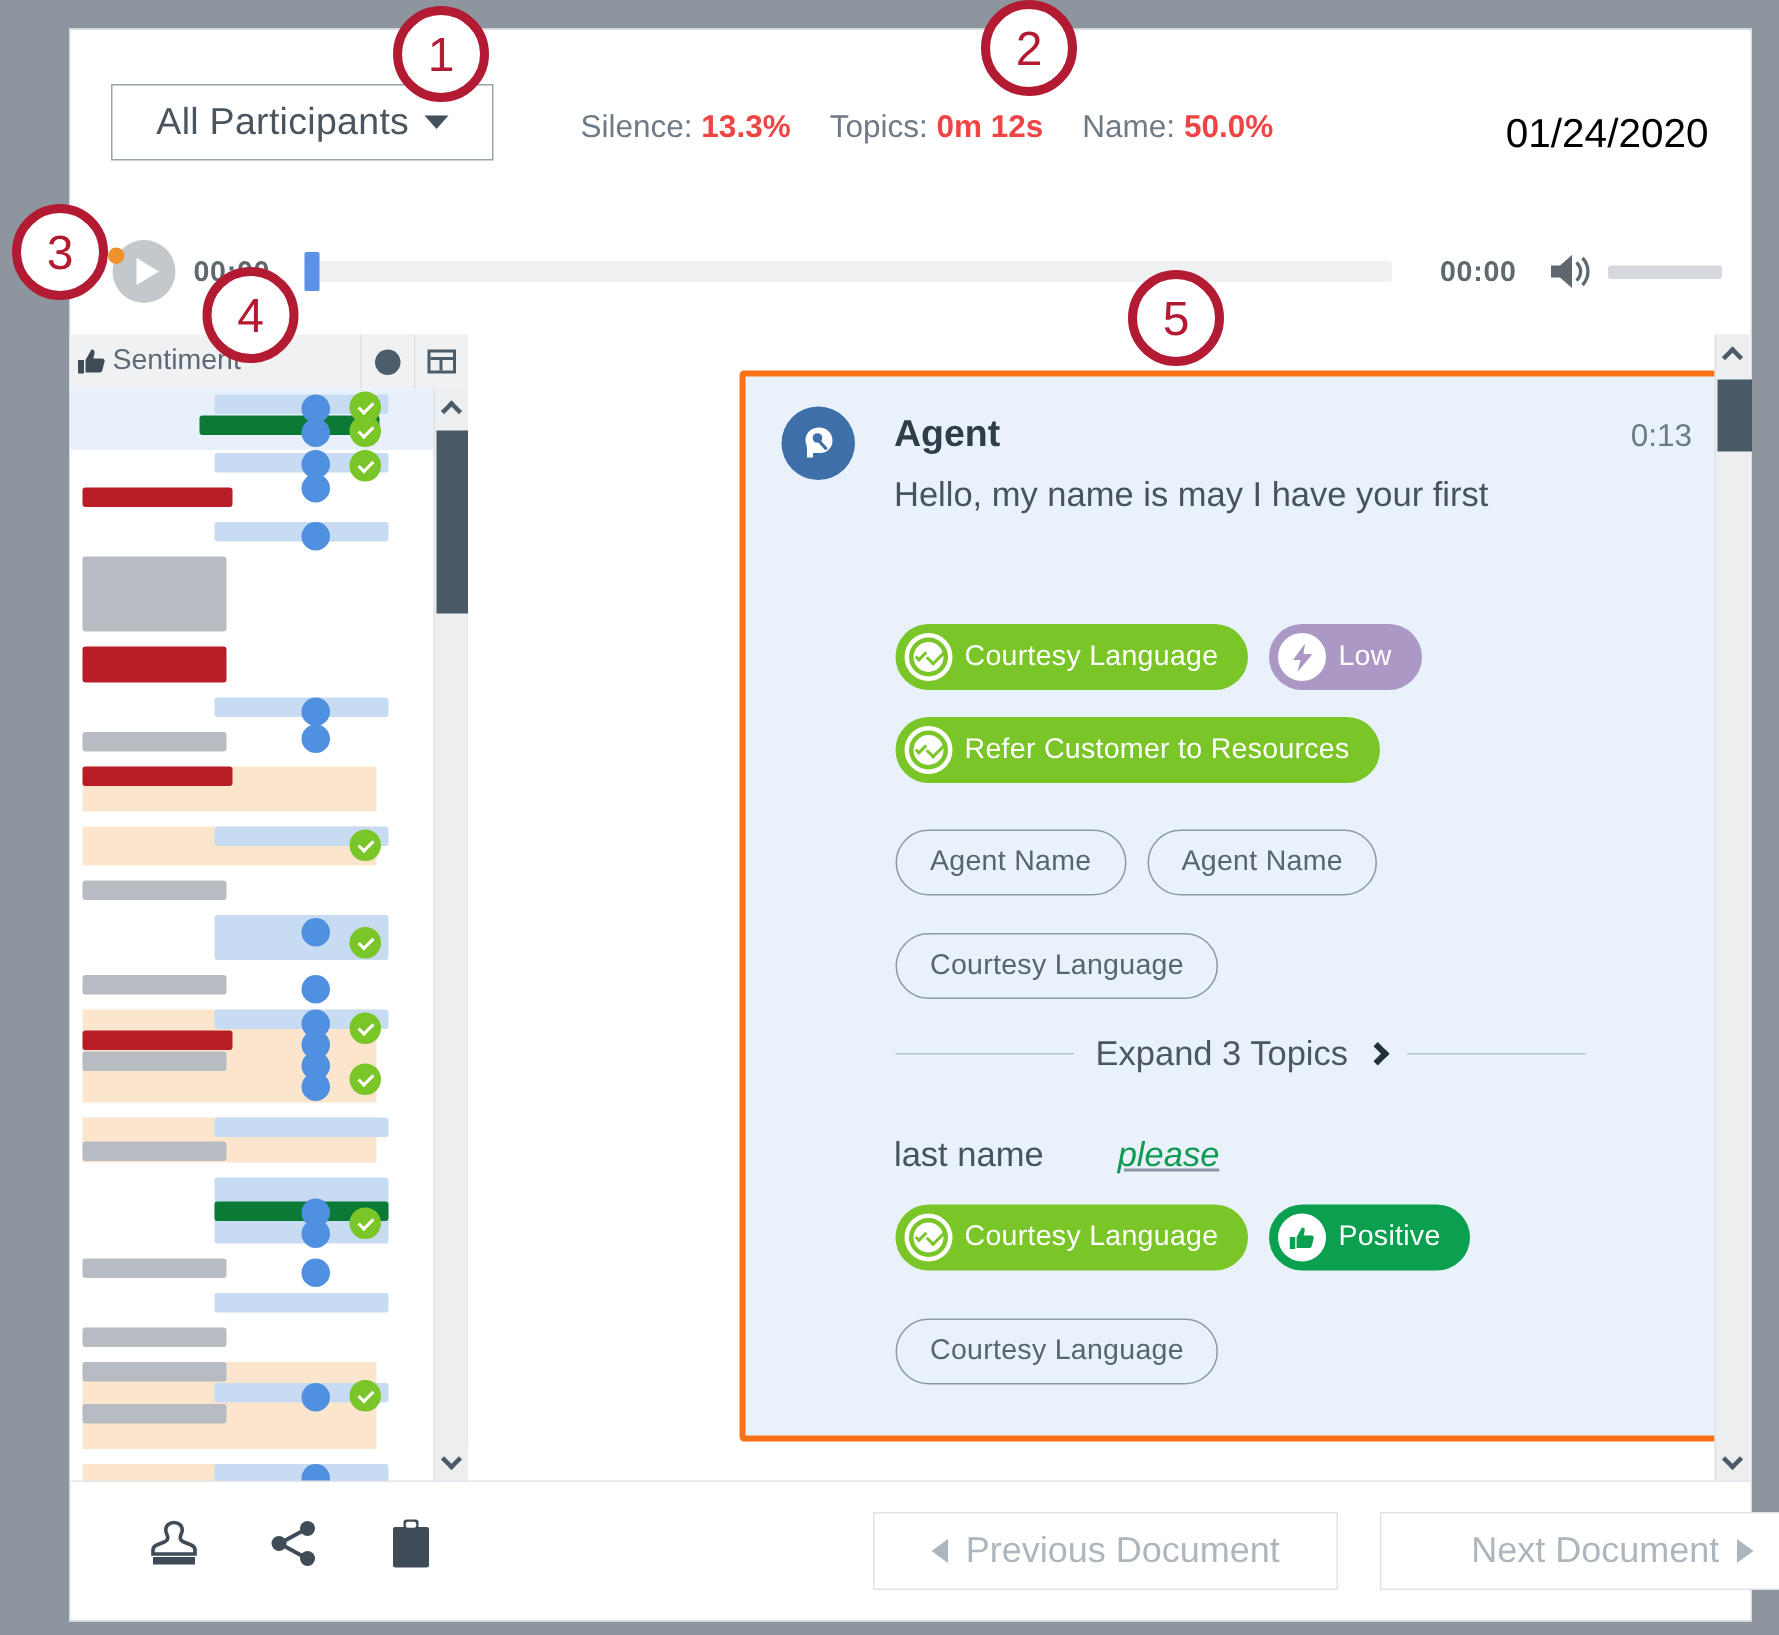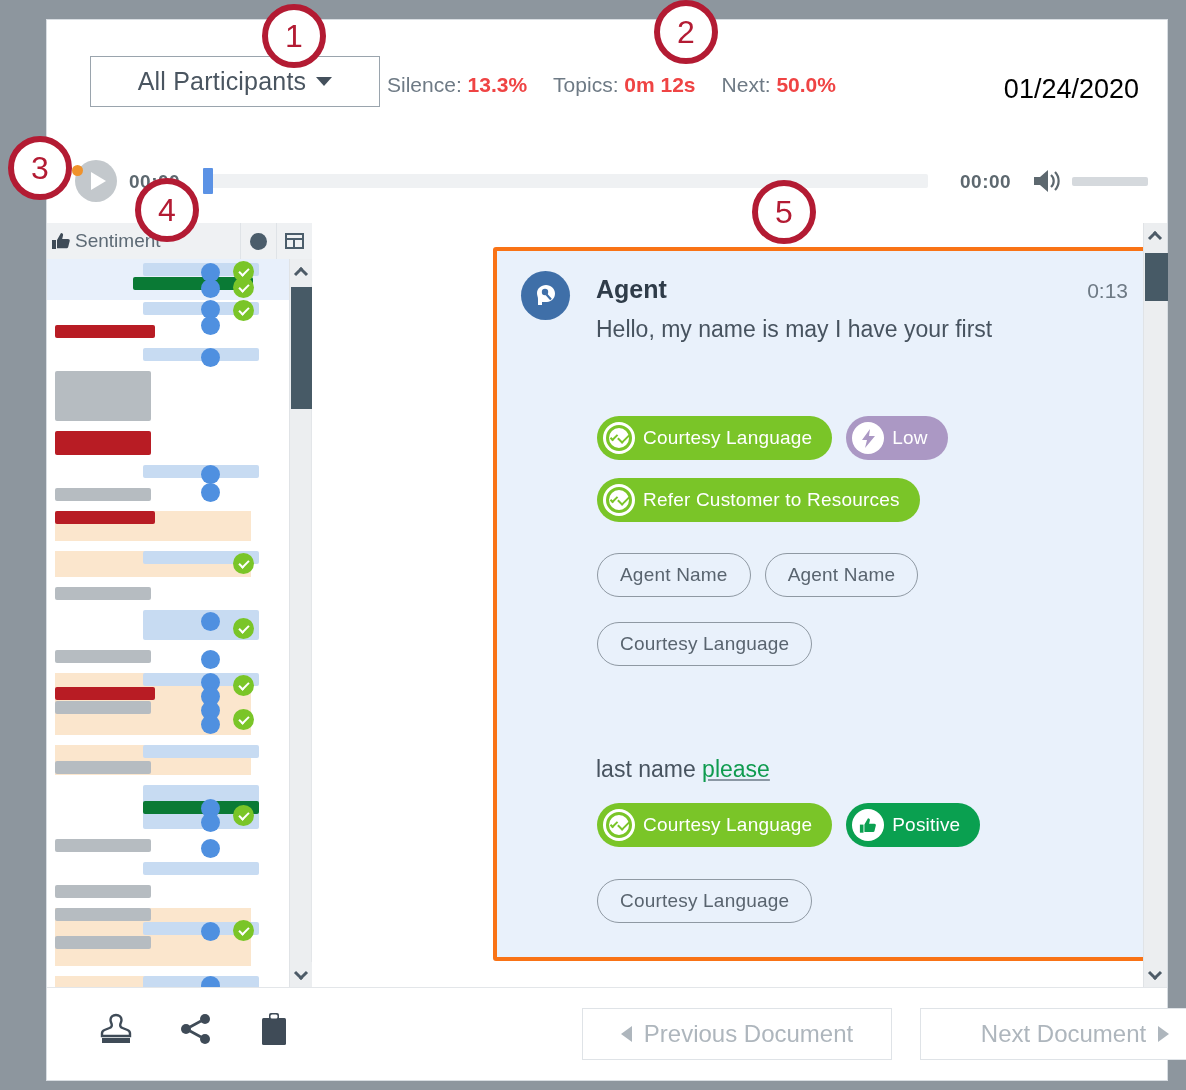--- a/index.html
+++ b/index.html
@@ -19,27 +19,26 @@
     background: #ffffff;
     border: 1px solid #d8dde2;
   }
 
   
   .topbar {
     position: absolute; left: 0; top: 0; width: 100%; height: 118px;
   }
   .participants-select {
     position: absolute; left: 27px; top: 36px;
-    width: 290px; height: 51px;
+    width: 255px; height: 51px;
     border: 1px solid #9aa4ad;
     background: #fff;
     display: flex; align-items: center; justify-content: center;
     gap: 10px;
     cursor: pointer;
-    margin-left: 16px;
   }
   .participants-select .lbl {
     font-size: 25px; color: #4a5560; letter-spacing: .2px;
   }
   .caret-down {
     width: 0; height: 0;
     border-left: 8px solid transparent;
     border-right: 8px solid transparent;
     border-top: 9px solid #44505c;
   }
@@ -249,22 +248,23 @@
   .exp-arrow {
     width: 11px; height: 11px;
     border-right: 4px solid #22303d; border-top: 4px solid #22303d;
     transform: rotate(45deg);
   }
   .utt2 {
     position: absolute; left: 99px; top: 505px;
     font-size: 23px; color: #47535f;
   }
   .utt2 .kw {
-    color: #0f9b4f; text-decoration: underline;
+    font-style: italic; color: #0f9b4f; text-decoration: underline;
     text-decoration-color: #8b98a4;
+    margin-left: 43px;
   }
 
   
   .cv-scroll {
     position: absolute; right: 0; top: 0; width: 24px; bottom: 0;
     background: #eceef0; border-left: 1px solid #e0e3e6;
     cursor: pointer;
   }
   .cv-thumb {
     position: absolute; left: 1px; top: 30px; width: 23px; height: 48px;
@@ -325,21 +325,21 @@
       <div class="stats">
         <span>
           <span>Silence:</span>
           <b>13.3%</b>
         </span>
         <span>
           <span>Topics:</span>
           <b>0m 12s</b>
         </span>
         <span>
-          <span>Next:</span>
+          <span>Name:</span>
           <b>50.0%</b>
         </span>
       </div>
 
       <div class="call-date">01/24/2020</div>
     </div>
 
     <div class="player">
       <div class="play-btn">
         <span class="play-tri"></span>
@@ -546,20 +546,26 @@
               <div class="chip outline">
                 <span class="tx">Agent Name</span>
               </div>
             </div>
           <div class="chiprow" id="row4" style="left:100px; top:371px;">
               <div class="chip outline">
                 <span class="tx">Courtesy Language</span>
               </div>
             </div>
 
+          <div class="expander">
+            <span class="exp-line"></span>
+            <span>Expand 3 Topics</span>
+            <span class="exp-arrow"></span>
+            <span class="exp-line"></span>
+          </div>
 
           <div class="utt2">
             <span>last name </span><span class="kw">please</span>
           </div>
 
           <div class="chiprow" id="row5" style="left:100px; top:552px;">
               <div class="chip green">
                 <span class="ic">
                   <span class="ic-ring ic-check" style="border-radius: 50%; display: flex; align-items: center; justify-content: center; border: 3px solid rgb(122, 197, 40); width: 26px; height: 26px;">
                     <span style="width: 8px; height: 4px; border-left: 2.5px solid rgb(122, 197, 40); border-bottom: 2.5px solid rgb(122, 197, 40); transform: rotate(-45deg); margin-top: -2px;"></span>

